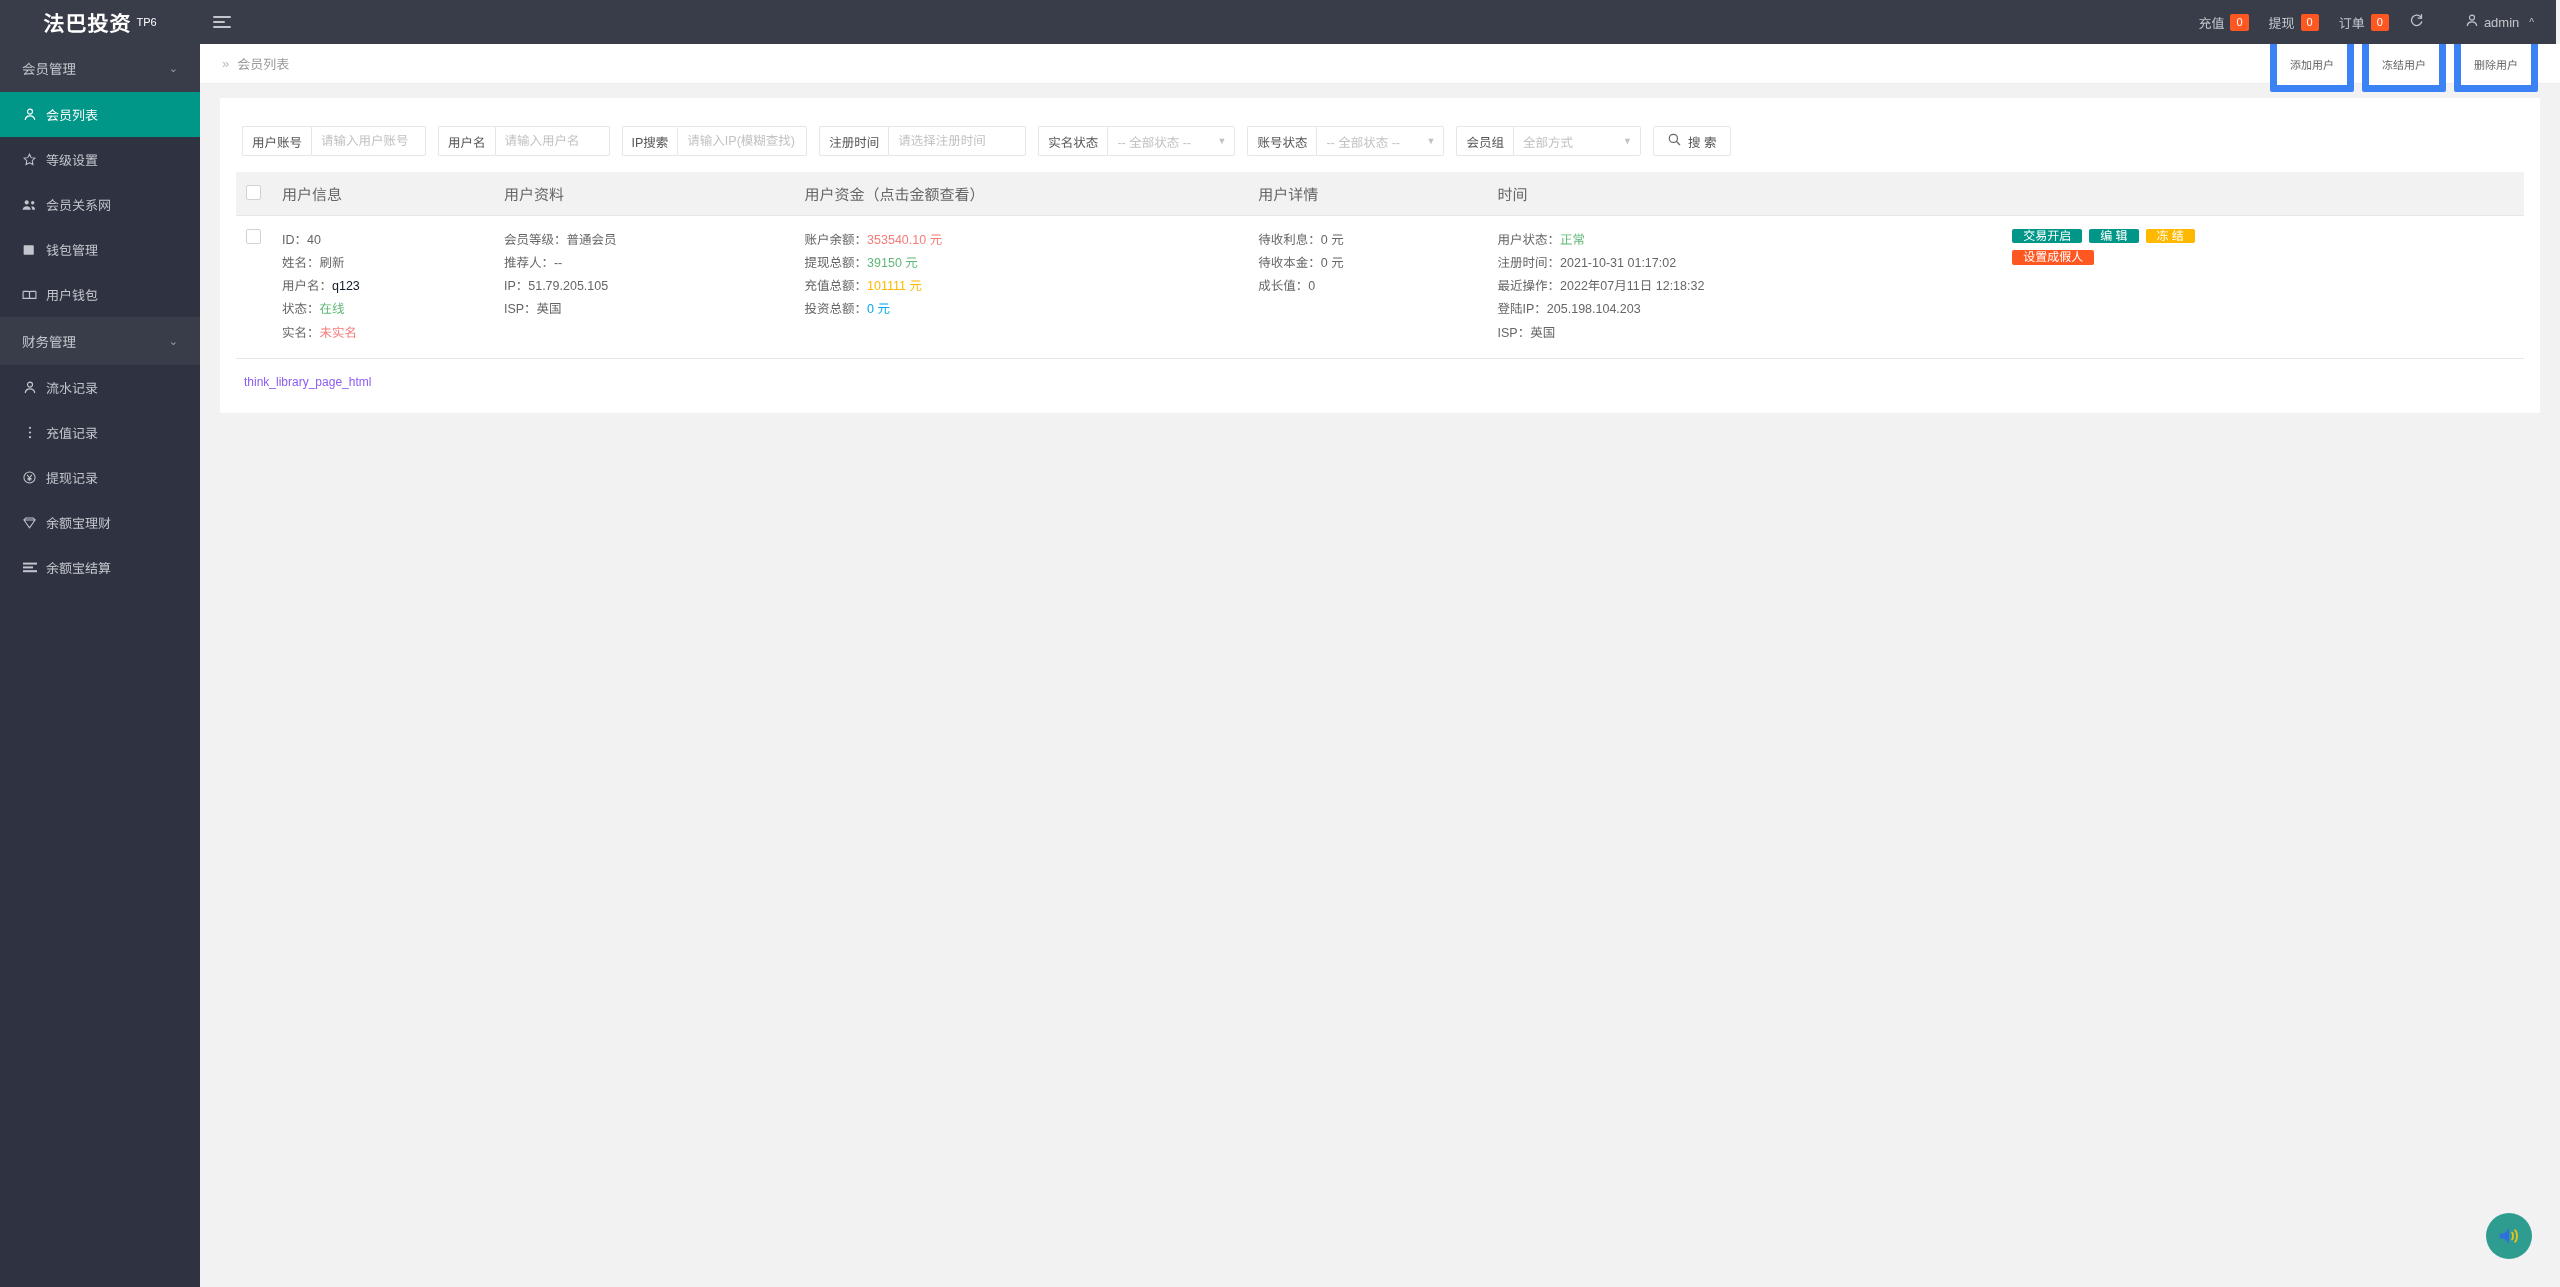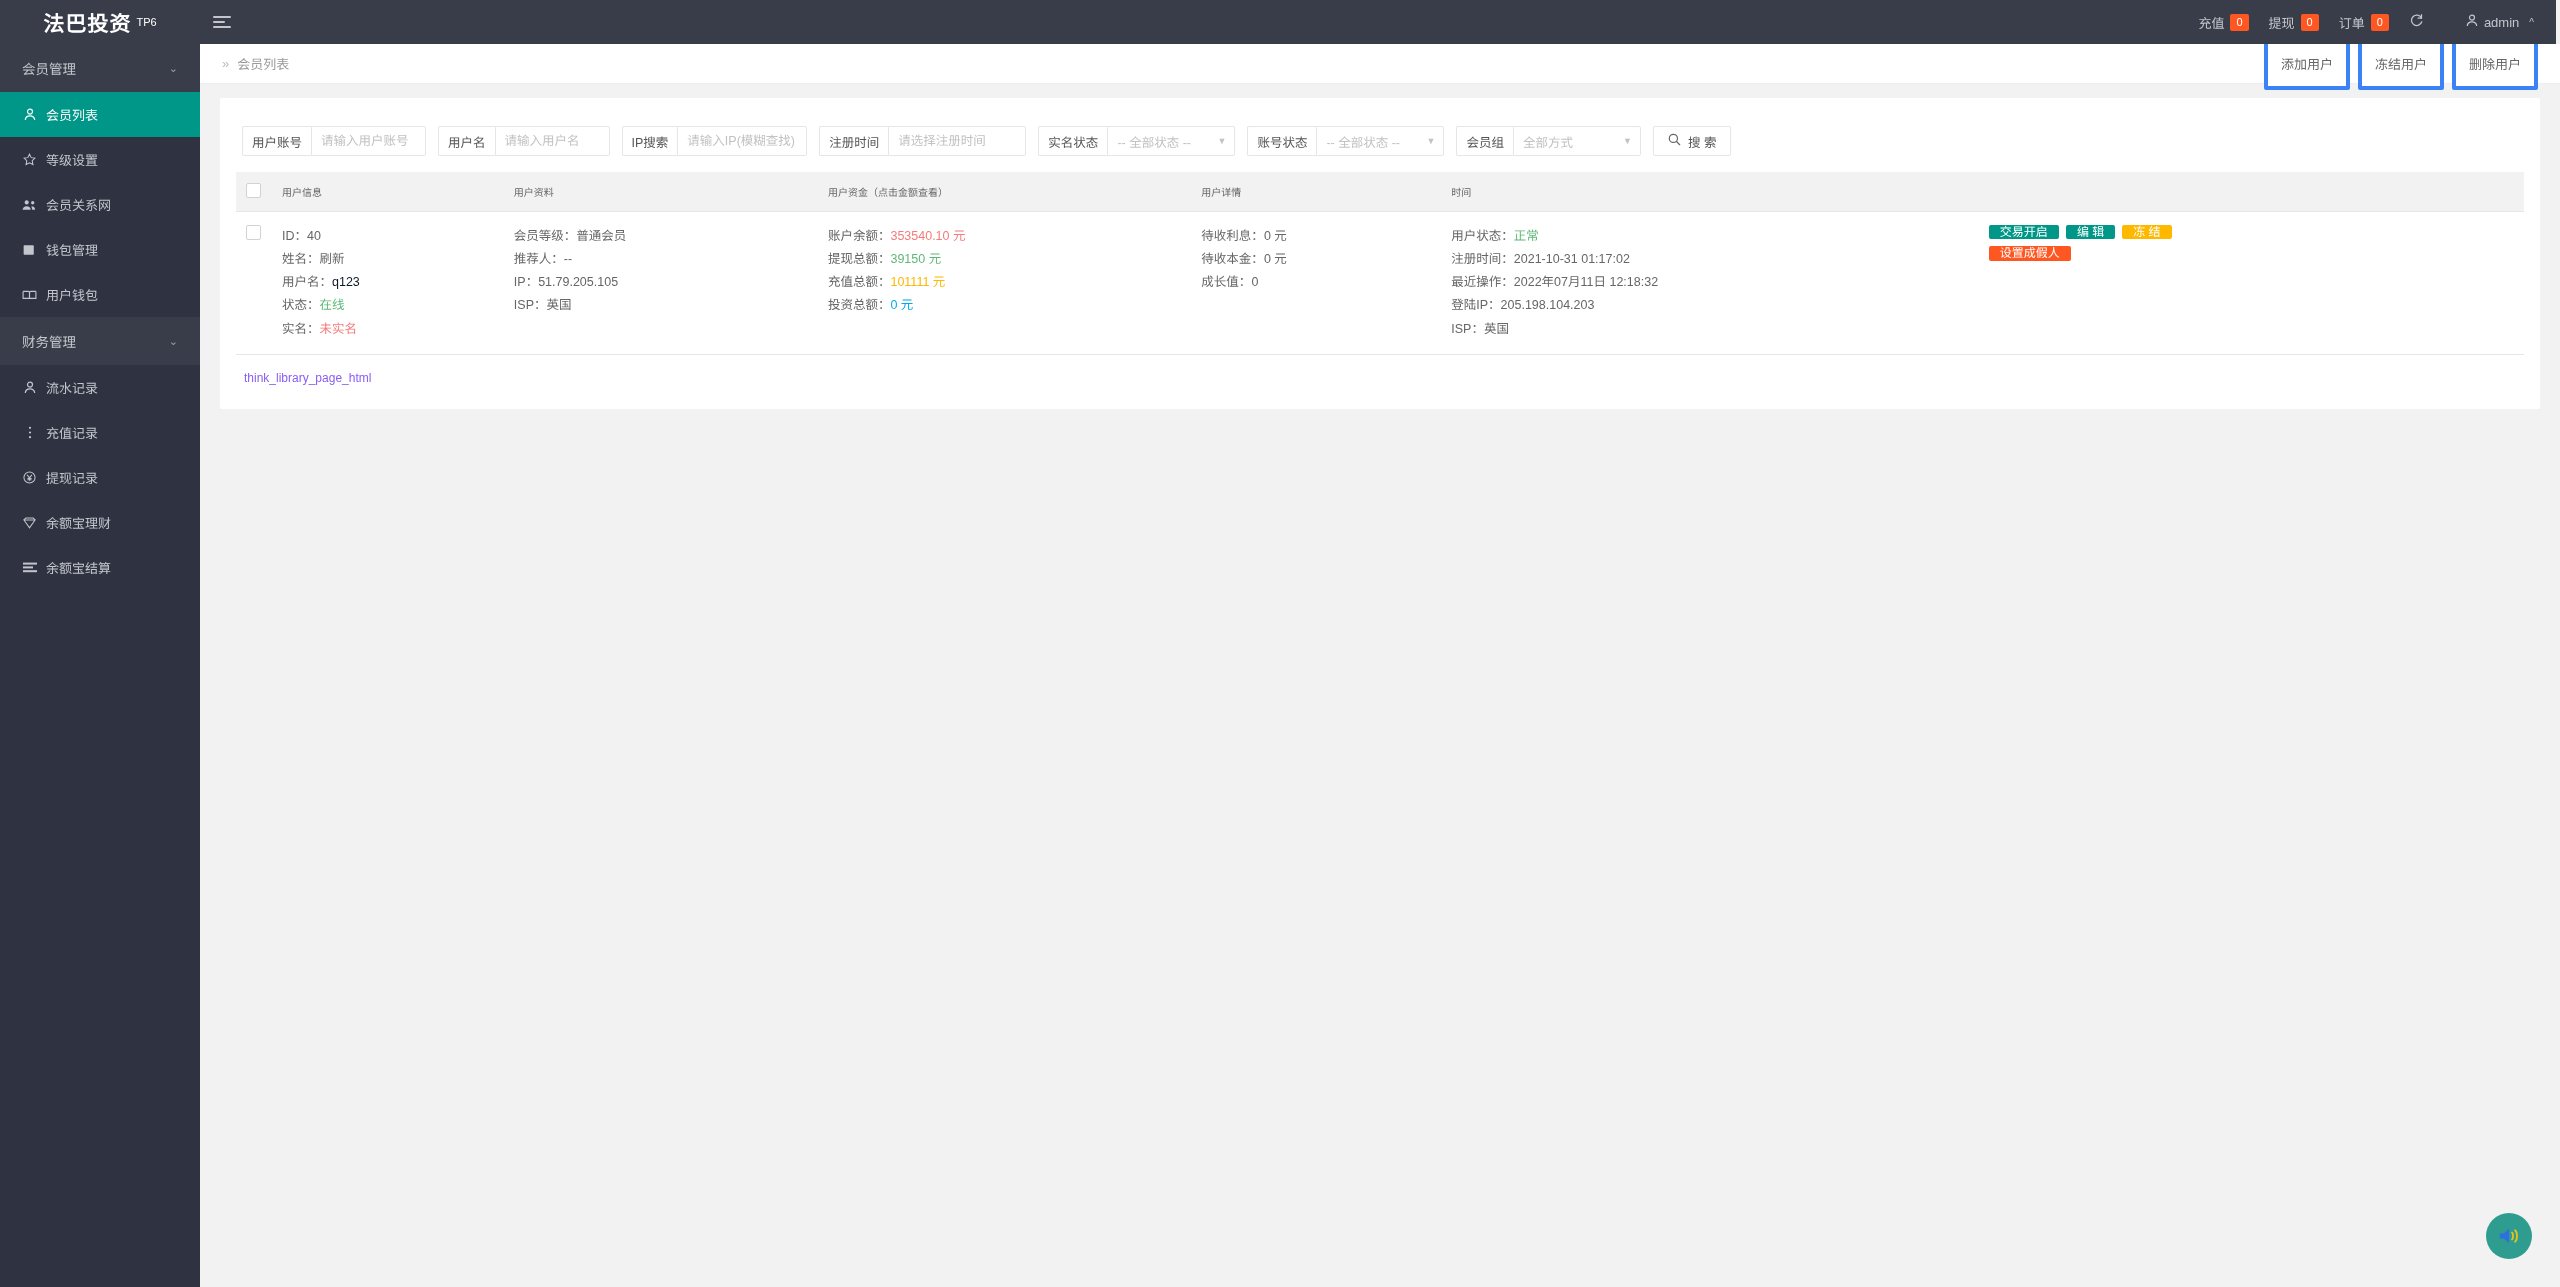--- a/index.html
+++ b/index.html
@@ -78,22 +78,22 @@
 
   
   .content { position: absolute; top: 44px; left: 200px; right: 0; bottom: 0; background: #f2f2f2; overflow: hidden; }
   .crumb-bar {
     height: 40px; background: #fff; border-bottom: 1px solid #eee;
     display: flex; align-items: center; padding: 0 22px; font-size: 13px; color: #999;
   }
   .crumb-arrow { color: #bbb; margin-right: 8px; font-size: 13px; }
   .crumb-actions { margin-left: auto; display: flex; gap: 8px; }
   .btn-outline {
-    border: 4px solid #3b82f6; background: #fff; color: #666;
-    font-size: 13px; padding: 13px 13px; border-radius: 2px; cursor: pointer;
+    border: 7px solid #3b82f6; background: #fff; color: #666;
+    font-size: 11px; padding: 13px 13px; border-radius: 2px; cursor: pointer;
     font-family: inherit;
   }
 
   .panel {
     margin: 14px 20px 0 20px; background: #fff; padding: 14px 16px 18px 16px;
     border-radius: 2px; min-height: 216px;
   }
 
   
   .search-legend {
@@ -132,21 +132,21 @@
   .btn-search {
     border: 1px solid #e6e6e6; background: #fff; height: 30px; padding: 0 14px;
     display: flex; align-items: center; gap: 7px; font-size: 12.5px; color: #555;
     border-radius: 2px; cursor: pointer; font-family: inherit; white-space: nowrap;
   }
   .search-glyph { font-size: 13px; color: #666; }
 
   
   .tbl { width: 100%; border-collapse: collapse; margin-top: 10px; }
   .tbl thead th {
-    background: #f2f2f2; font-weight: 400; font-size: 10px; color: #666;
+    background: #f2f2f2; font-weight: 400; font-size: 15px; color: #666;
     text-align: left; padding: 11px 10px; border-bottom: 1px solid #e6e6e6;
     white-space: nowrap;
   }
   .tbl tbody td {
     padding: 13px 10px; font-size: 12.5px; color: #666; vertical-align: top;
     border-bottom: 1px solid #e6e6e6; line-height: 1.85;
   }
   .col-chk { width: 36px; }
   .chk {
     width: 15px; height: 15px; border: 1px solid #d2d2d2; background: #fff;

